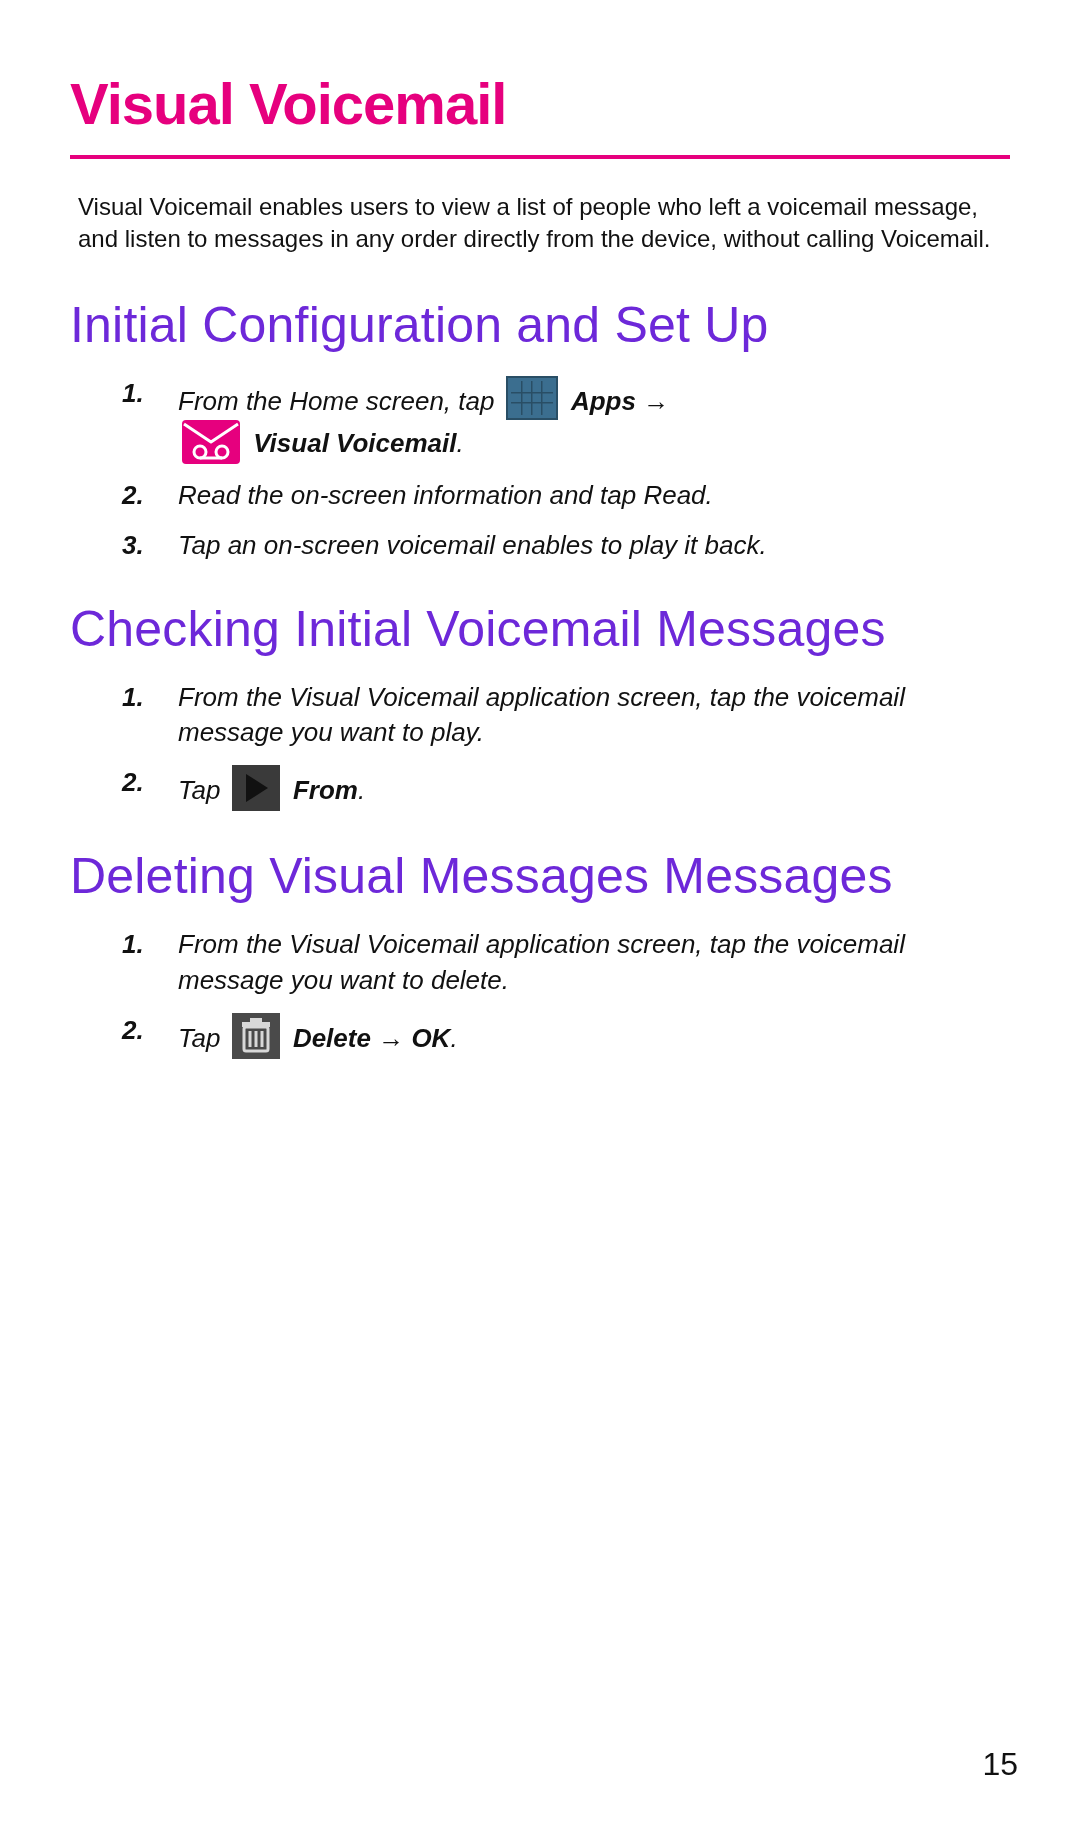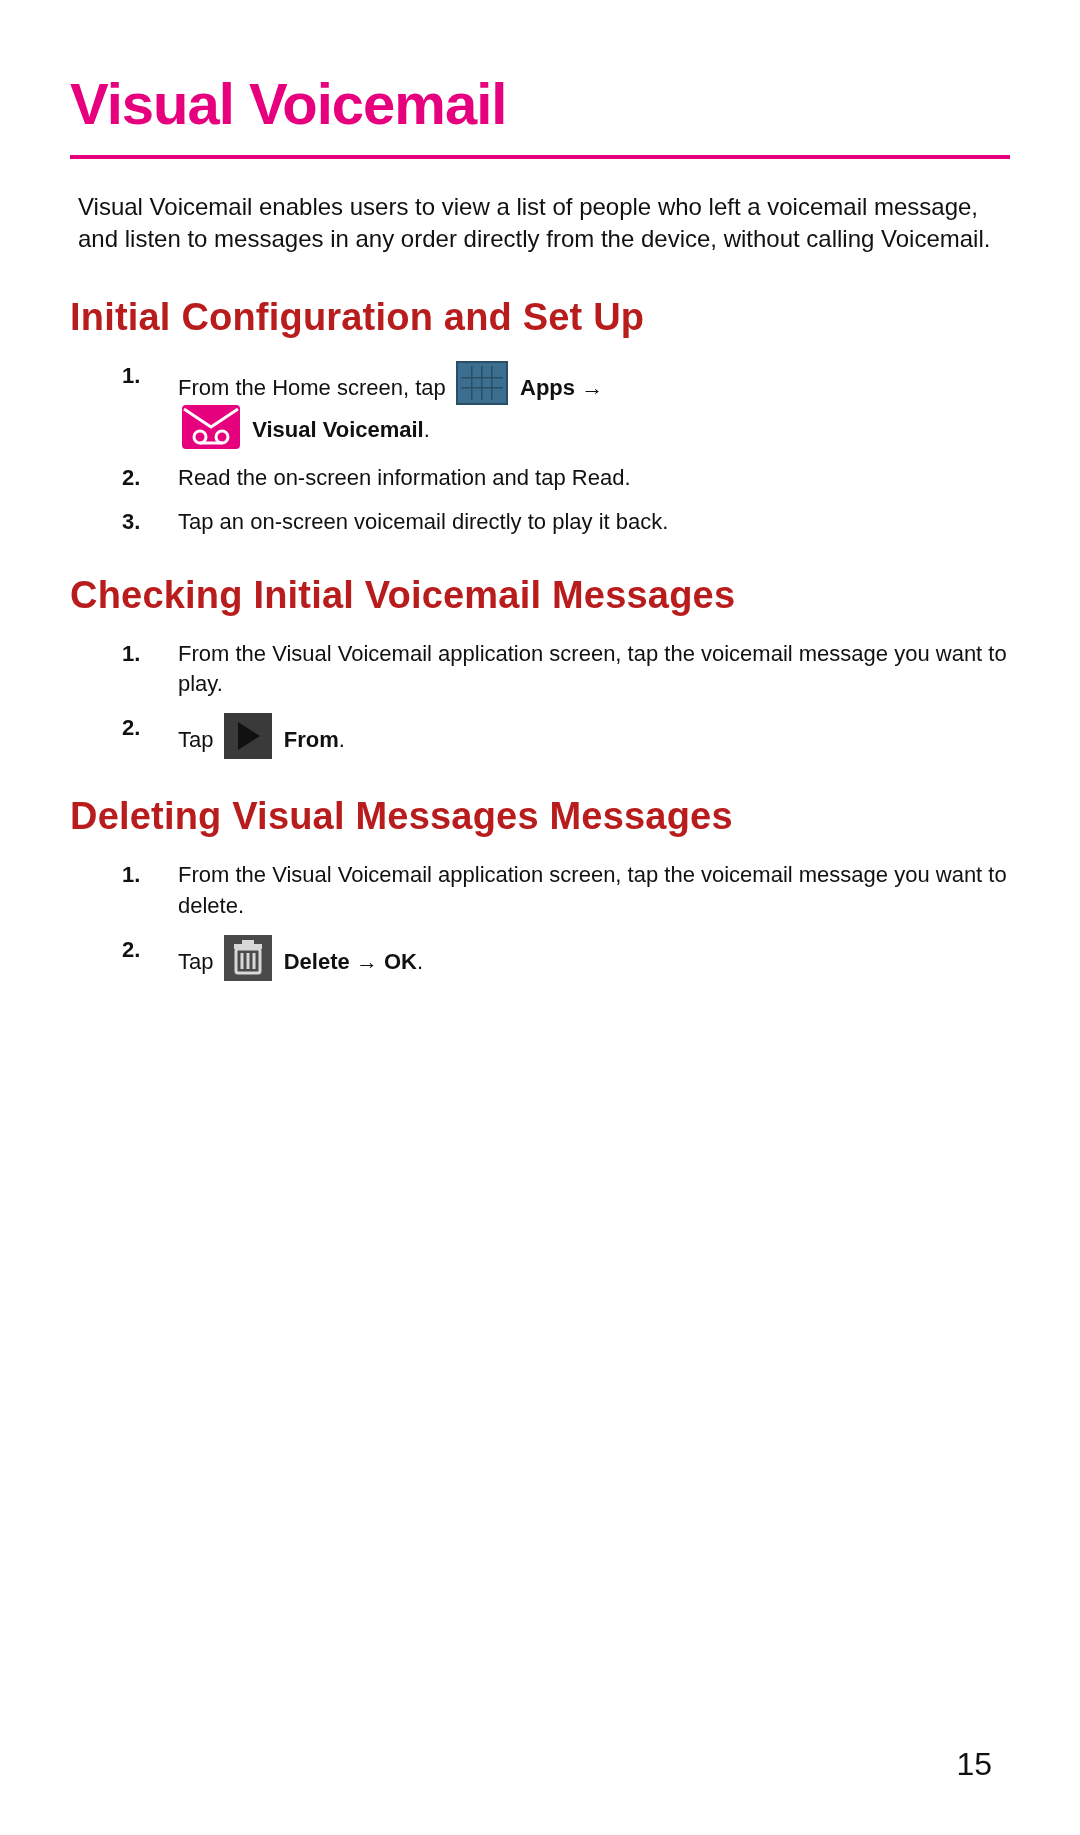--- a/index.html
+++ b/index.html
@@ -20,40 +20,41 @@
     border-bottom: 4px solid #e6007e;
     margin-bottom: 32px;
   }
   .intro {
     font-size: 24px;
     line-height: 1.35;
     color: #111;
     margin: 0 8px 40px 8px;
   }
   .section-title {
-    font-size: 38px;
-    font-weight: 700;
-    color: #b91c1c;
+    font-size: 50px;
+    font-weight: 400;
+    color: #6d28d9;
     letter-spacing: 0.2px;
     margin: 10px 0 22px 0;
   }
   ol.steps {
     list-style: none;
     counter-reset: step;
     margin: 0 0 36px 0;
     padding: 0;
   }
   ol.steps > li {
     counter-increment: step;
-    font-size: 22px;
+    font-size: 26px;
     line-height: 1.38;
     color: #111;
     padding-left: 108px;
     margin-bottom: 14px;
     position: relative;
+    font-style: italic;
   }
   ol.steps > li::before {
     content: counter(step) ".";
     font-weight: 700;
     position: absolute;
     left: 52px;
     top: 0;
   }
   .bold { font-weight: 700; }
   .arrow { font-weight: 400; }
@@ -111,21 +112,21 @@
     width: 48px;
     height: 46px;
     vertical-align: -12px;
     position: relative;
   }
   .icon-trash svg { width: 100%; height: 100%; display: block; }
 
   .page-number {
     position: absolute;
     bottom: 52px;
-    right: 88px;
+    right: 62px;
     font-size: 32px;
     color: #111;
   }
 </style>
 </head>
 <body>
 
 <h1 class="page-title">Visual Voicemail</h1>
 
 <p class="intro">Visual Voicemail enables users to view a list of people who left a voicemail message, and listen to messages in any order directly from the device, without calling Voicemail.</p>
@@ -145,21 +146,21 @@
         <circle cx="40" cy="32" r="6" fill="none" stroke="#ffffff" stroke-width="3"></circle>
         <line x1="18" y1="38" x2="40" y2="38" stroke="#ffffff" stroke-width="3"></line>
       </svg>
     </span>
     <span class="bold">Visual Voicemail</span><span>.</span>
   </li>
   <li>
     <span>Read the on-screen information and tap Read.</span>
   </li>
   <li>
-    <span>Tap an on-screen voicemail directly to play it back.</span>
+    <span>Tap an on-screen voicemail enables to play it back.</span>
   </li>
 </ol>
 
 <h2 class="section-title">Checking Initial Voicemail Messages</h2>
 <ol class="steps">
   <li>
     <span>From the Visual Voicemail application screen, tap the voicemail message you want to play.</span>
   </li>
   <li>
     <span>Tap </span>

